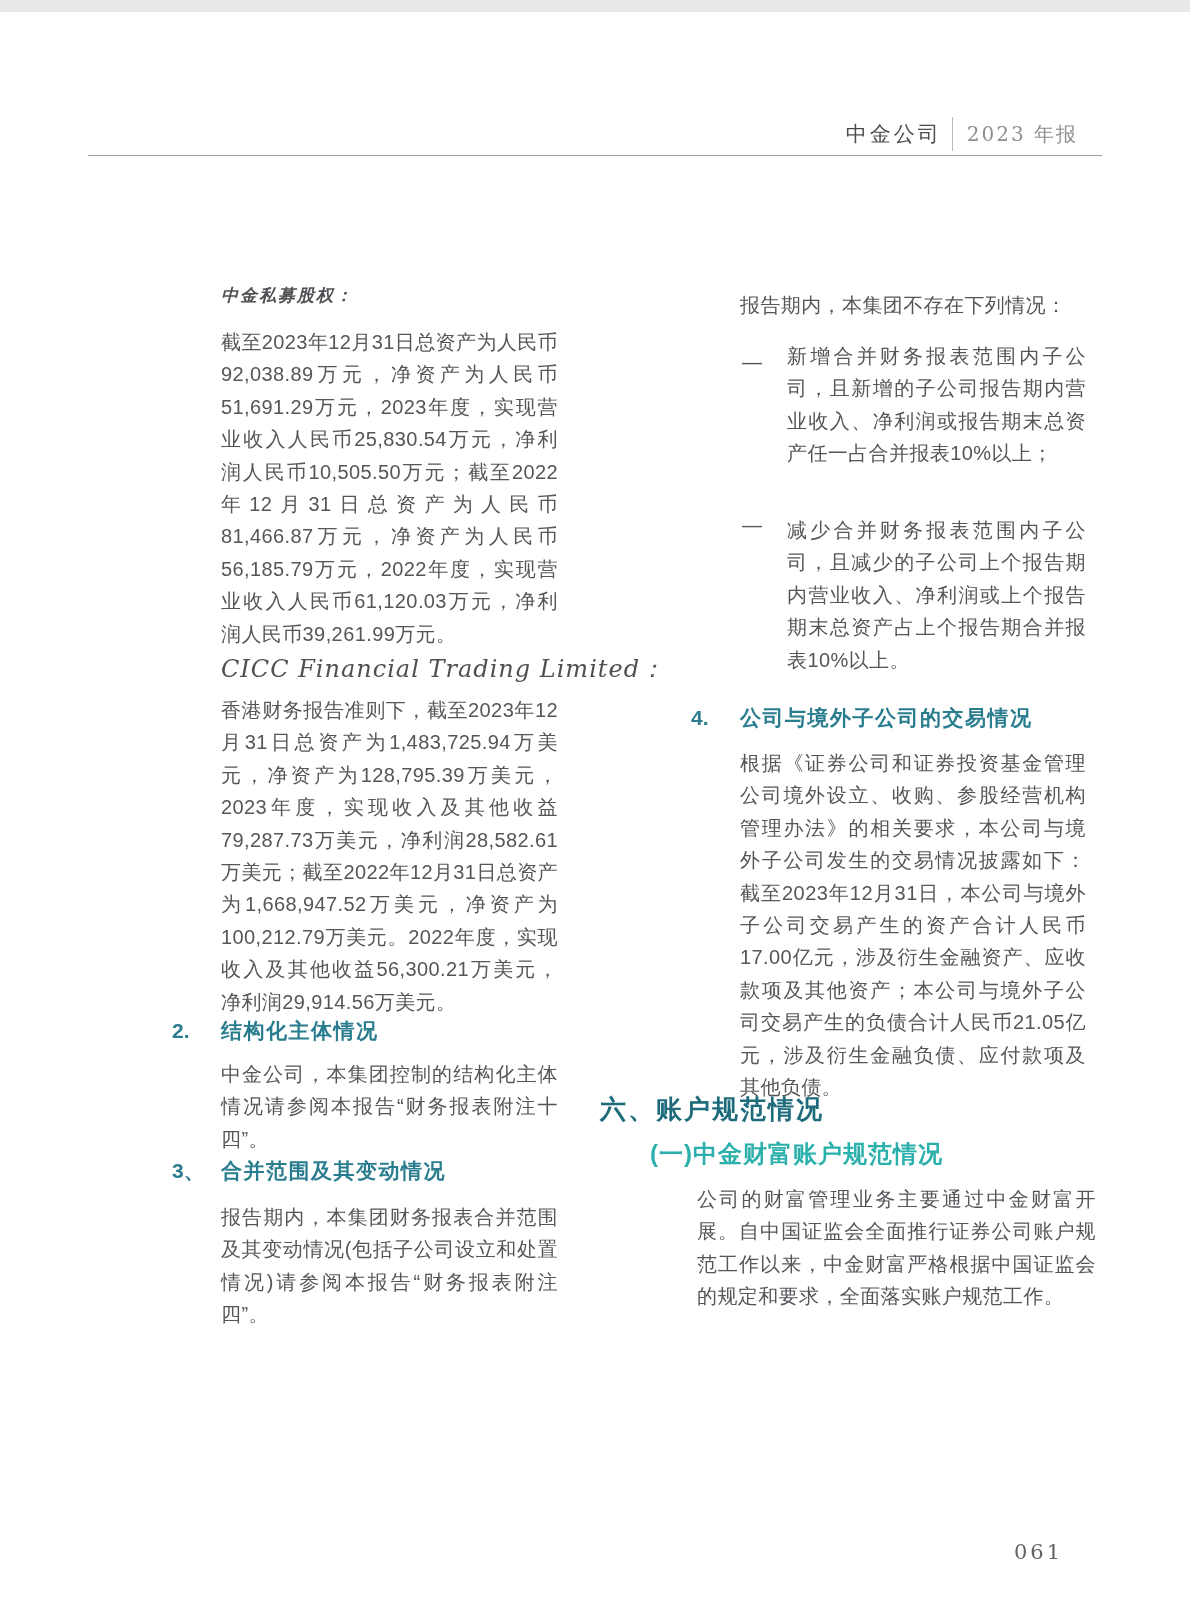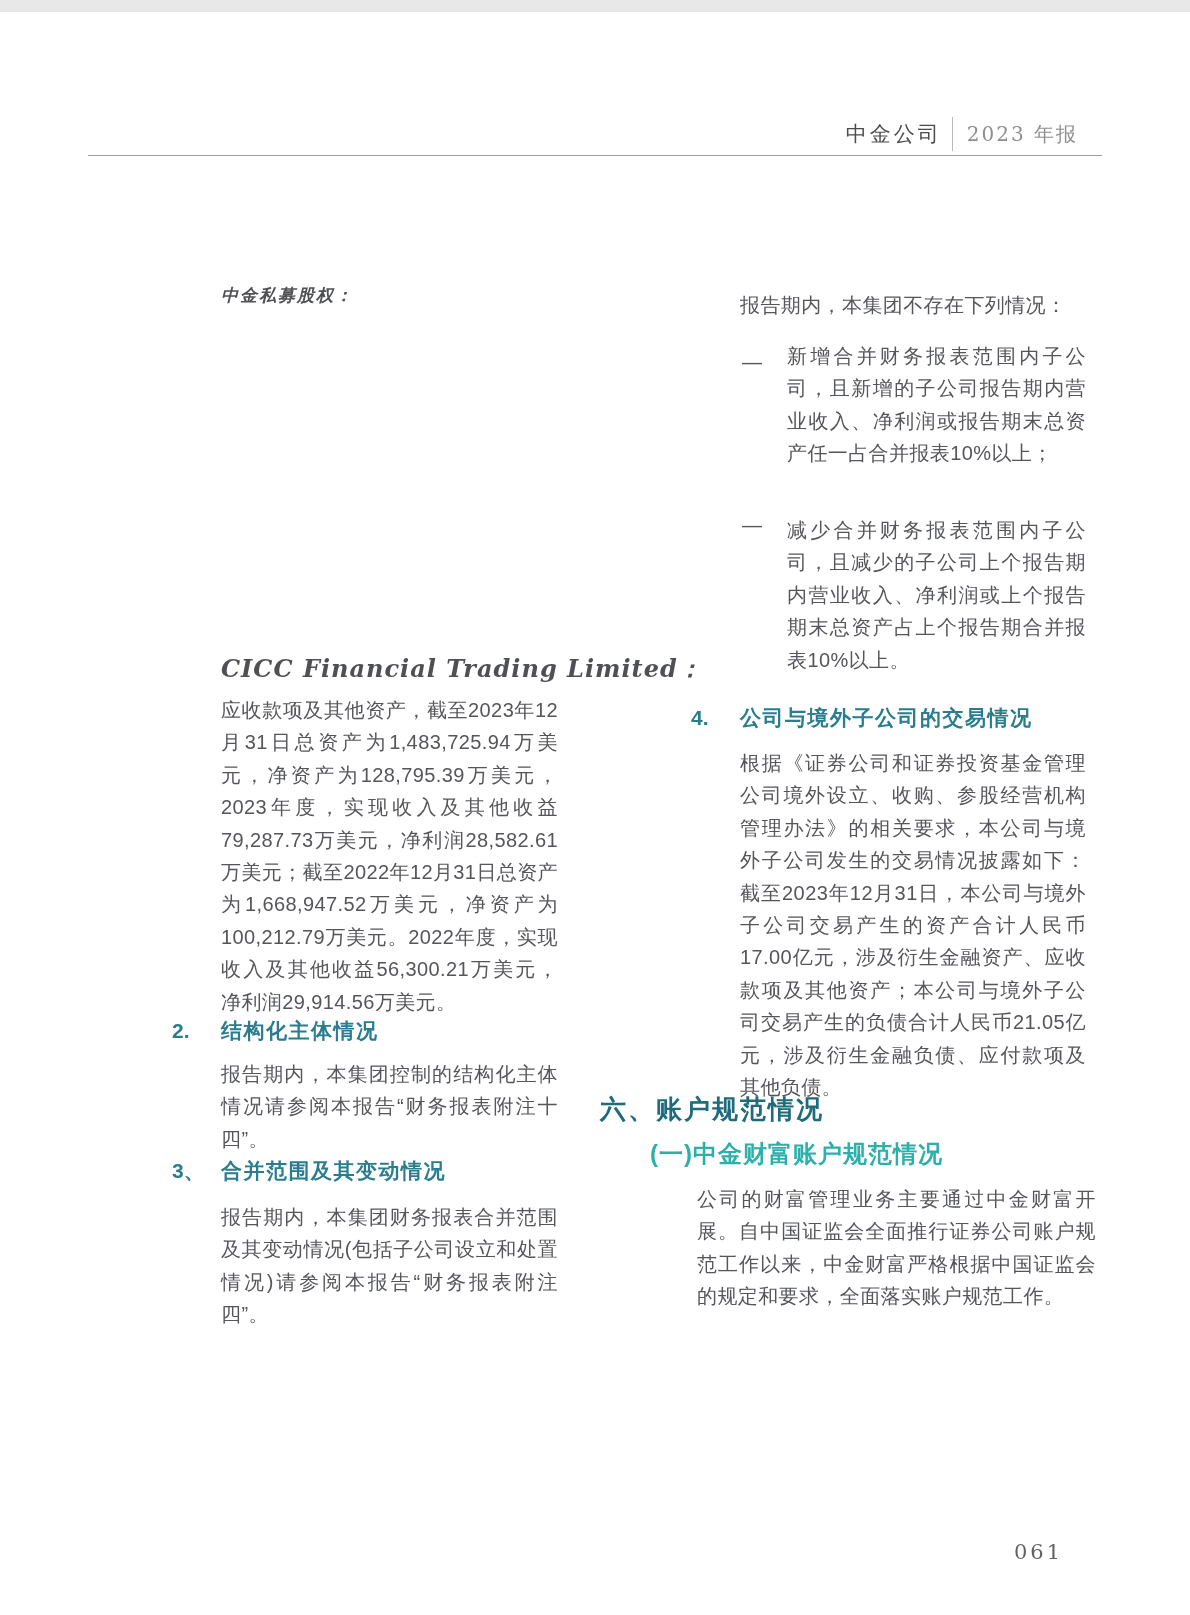--- a/index.html
+++ b/index.html
@@ -31,21 +31,20 @@
     font-size:20px; line-height:32.4px;
     text-align:justify;
     color:#55565a;
     letter-spacing:0.4px;
   }
   .serif-head {
     position:absolute;
     font-family:"DejaVu Serif","Liberation Serif",serif;
     font-style:italic;
     color:#4f5053;
-    font-weight:bold;
   }
   .sec-head { position:absolute; font-weight:bold; color:#2a7d8e; font-size:21px; letter-spacing:1.5px; white-space:nowrap; }
   .sec-num { display:inline-block; width:49px; letter-spacing:0; }
 
   
   .bullet-marker { position:absolute; font-size:20px; color:#55565a; }
 
   .big-head {
     position:absolute; font-weight:bold; white-space:nowrap;
   }
@@ -62,30 +61,31 @@
 
   <div class="hdr">
     <span class="hdr-brand">中金公司</span>
     <span class="hdr-sep"></span>
     <span class="hdr-edition">2023 年报</span>
   </div>
   <div class="hdr-rule"></div>
 
   <div class="serif-head" style="top:272px; left:221px; font-size:17px; font-weight:bold; letter-spacing:2px;">中金私募股权：</div>
 
+  <div class="para" style="top:314px; left:221px; width:337px;">截至2023年12月31日总资产为人民币92,038.89万元，净资产为人民币51,691.29万元，2023年度，实现营业收入人民币25,830.54万元，净利润人民币10,505.50万元；截至2022年12月31日总资产为人民币81,466.87万元，净资产为人民币56,185.79万元，2022年度，实现营业收入人民币61,120.03万元，净利润人民币39,261.99万元。</div>
 
   <div class="serif-head" style="top:641px; left:221px; font-size:24px; letter-spacing:1px;">CICC Financial Trading Limited：</div>
 
-  <div class="para" style="top:682px; left:221px; width:337px;">应收款项及其他资产，截至2023年12月31日总资产为1,483,725.94万美元，净资产为128,795.39万美元，2023年度，实现收入及其他收益79,287.73万美元，净利润28,582.61万美元；截至2022年12月31日总资产为1,668,947.52万美元，净资产为100,212.79万美元。2022年度，实现收入及其他收益56,300.21万美元，净利润29,914.56万美元。</div>
+  <div class="para" style="top:682px; left:221px; width:337px;">香港财务报告准则下，截至2023年12月31日总资产为1,483,725.94万美元，净资产为128,795.39万美元，2023年度，实现收入及其他收益79,287.73万美元，净利润28,582.61万美元；截至2022年12月31日总资产为1,668,947.52万美元，净资产为100,212.79万美元。2022年度，实现收入及其他收益56,300.21万美元，净利润29,914.56万美元。</div>
 
   <div class="sec-head" style="top:1005px; left:172px;">
     <span class="sec-num">2.</span><span>结构化主体情况</span>
   </div>
 
-  <div class="para" style="top:1046px; left:221px; width:337px;">报告期内，本集团控制的结构化主体情况请参阅本报告“财务报表附注十四”。</div>
+  <div class="para" style="top:1046px; left:221px; width:337px;">中金公司，本集团控制的结构化主体情况请参阅本报告“财务报表附注十四”。</div>
 
   <div class="sec-head" style="top:1145px; left:172px;">
     <span class="sec-num">3、</span><span>合并范围及其变动情况</span>
   </div>
 
   <div class="para" style="top:277px; left:740px; width:346px;">报告期内，本集团不存在下列情况：</div>
 
   <div class="para" style="top:1189px; left:221px; width:337px;">报告期内，本集团财务报表合并范围及其变动情况(包括子公司设立和处置情况)请参阅本报告“财务报表附注四”。</div>
 
   <div class="bullet-marker" style="top:339px; left:742px;">—</div>

